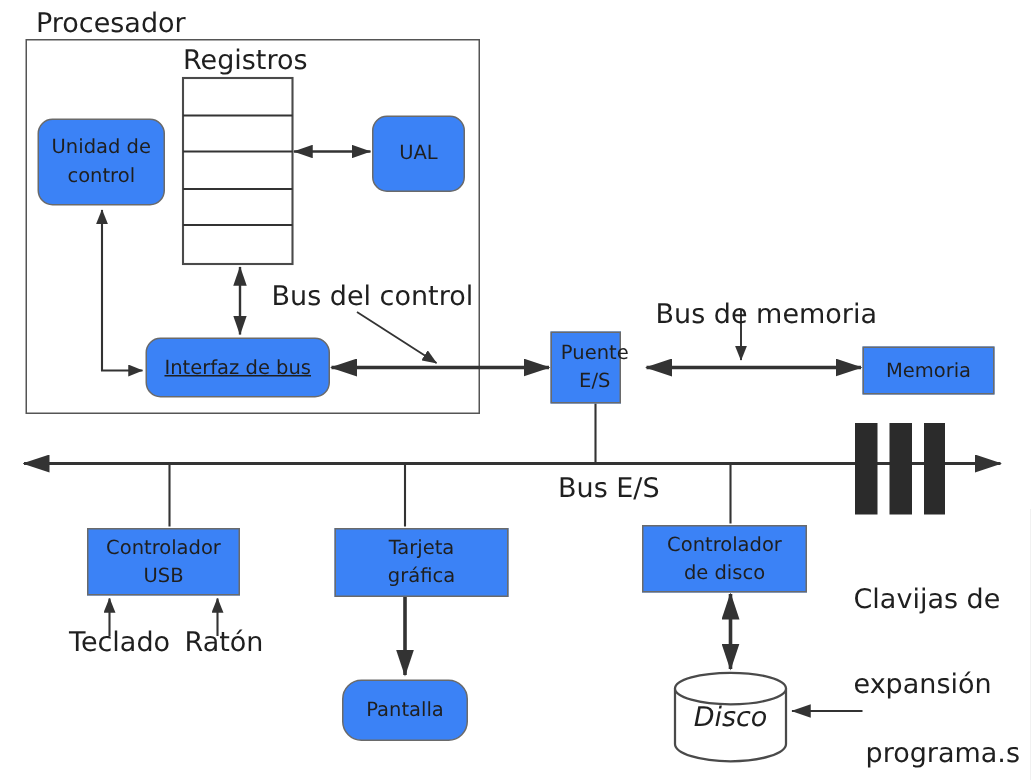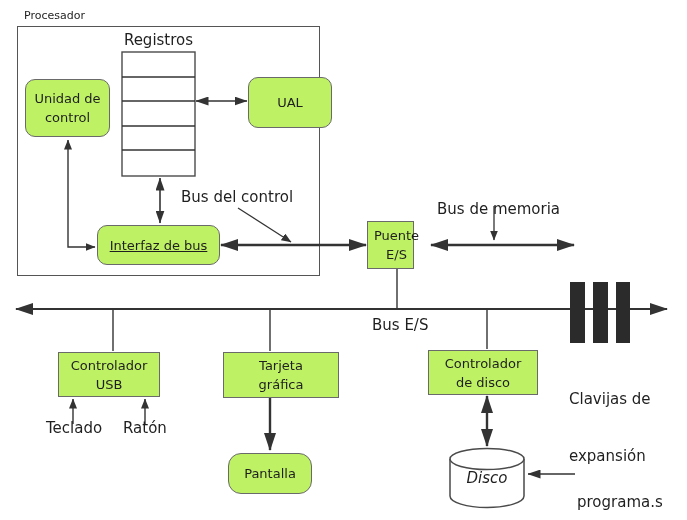--- a/index.html
+++ b/index.html
@@ -14,29 +14,29 @@
     position:relative;width:687px;height:520px;background:var(--bg);
     font-family:"DejaVu Sans","Liberation Sans",sans-serif;
     color:var(--text);overflow:hidden;
   }
   #wires{position:absolute;left:0;top:0;z-index:1;}
   .ln{stroke:var(--line);fill:none;}
   .ah{fill:var(--line);stroke:none;}
   .shape{fill:#ffffff;stroke:#4a4a4a;}
   .bar{fill:var(--bars);stroke:none;}
   .box{
-    position:absolute;z-index:2;background:#bef264;
+    position:absolute;z-index:2;background:#3b82f6;
     border:1.5px solid var(--border);
     display:flex;flex-direction:column;align-items:center;justify-content:center;
     font-size:13px;line-height:19px;text-align:center;box-sizing:border-box;
   }
   .rounded{border-radius:10px;}
   .transparent{background:transparent;z-index:0;border-color:#555;}
   .lbl{
-    position:absolute;z-index:3;font-size:15px;line-height:19px;white-space:pre;
+    position:absolute;z-index:3;font-size:18px;line-height:19px;white-space:pre;
   }
   .center{text-align:center;}
 </style>
 </head>
 <body>
 
 <div id="stage">
 
   <svg id="wires" width="687" height="520" viewBox="0 0 687 520">
     <defs>
@@ -102,54 +102,57 @@
     </g>
   </svg>
 
   <div class="box transparent" style="left:17px;top:26px;width:303px;height:250px;border-radius:0;"></div>
 
   <div class="box rounded" style="left:25px;top:79px;width:85px;height:58px;">
     <span>Unidad de</span>
     <span>control</span>
   </div>
 
-  <div class="box rounded" style="left:248px;top:77px;width:84px;height:51px;">
+  <div class="box rounded" style="left:248px;top:77px;width:62px;height:51px;">
     <span>UAL</span>
   </div>
 
   <div class="box rounded" style="left:97px;top:225px;width:123px;height:40px;text-decoration:underline;">
     <span>Interfaz de bus</span>
   </div>
 
   <div class="box" style="left:367px;top:221px;width:47px;height:48px;padding-left:12px;">
     <span>Puente</span>
     <span>E/S</span>
   </div>
 
+  <div class="box" style="left:575px;top:231px;width:88px;height:32px;">
+    <span>Memoria</span>
+  </div>
 
   <div class="box" style="left:58px;top:352px;width:102px;height:45px;">
     <span>Controlador</span>
     <span>USB</span>
   </div>
 
   <div class="box" style="left:223px;top:352px;width:116px;height:46px;">
     <span>Tarjeta</span>
     <span>gráfica</span>
   </div>
 
   <div class="box" style="left:428px;top:350px;width:110px;height:45px;">
     <span>Controlador</span>
     <span>de disco</span>
   </div>
 
   <div class="box rounded" style="left:228px;top:453px;width:84px;height:41px;border-radius:13px;text-align:center;">
     <span>Pantalla</span>
   </div>
 
-  <div class="lbl" style="left:24px;top:6px;font-size:11px;">Procesador</div>
+  <div class="lbl" style="left:24px;top:6px;font-size:18px;">Procesador</div>
 
   <div class="lbl center" style="left:122px;top:31px;width:73px;">Registros</div>
 
   <div class="lbl" style="left:181px;top:188px;">Bus del control</div>
 
   <div class="lbl" style="left:437px;top:183px;margin-top:17px;">Bus de memoria</div>
 
   <div class="lbl" style="left:372px;top:316px;">Bus E/S</div>
 
   <div class="lbl" style="left:46px;top:419px;">Teclado</div>

